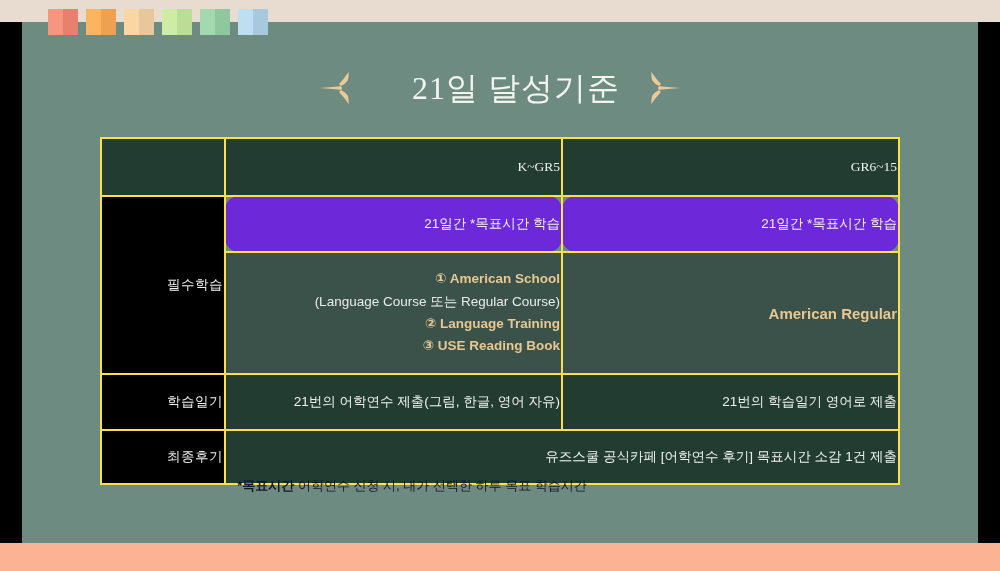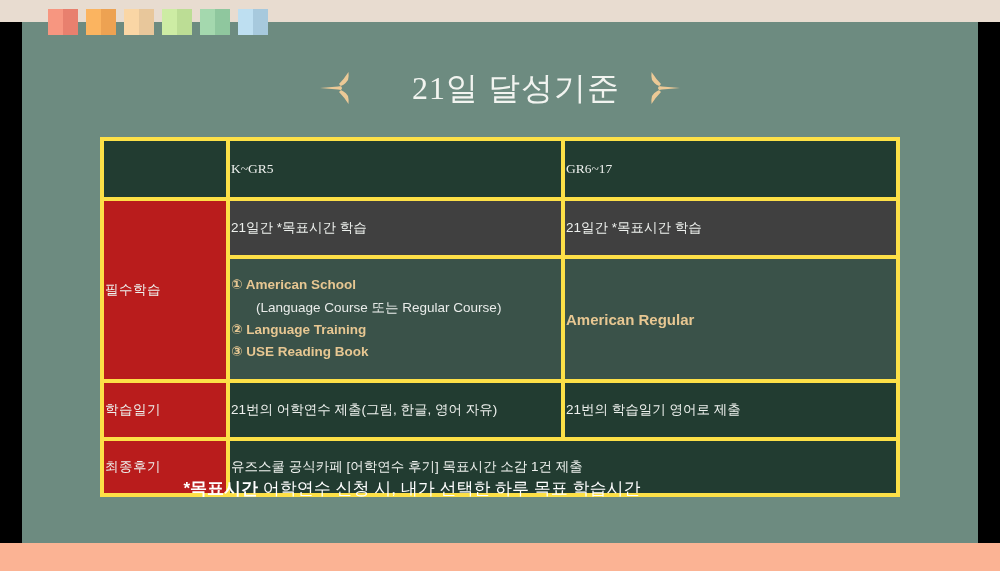--- a/index.html
+++ b/index.html
@@ -95,63 +95,63 @@
     left: 78px;
     top: 115px;
     width: 800px;
   }
   table.grid {
     width: 800px;
     border-collapse: collapse;
     table-layout: fixed;
   }
   table.grid td {
-    border: 4px solid #fde047;
-    text-align: left;
+    border: 2px solid #fde047;
+    text-align: right;
     vertical-align: middle;
     color: #eef1ee;
     font-size: 13.5px;
   }
   .col-label {
     width: 120px;
-    background: #b91c1c;
+    background: #000000;
     font-size: 15px;
     color: #f0f2ef;
     letter-spacing: 0.5px;
   }
   .hd {
     background: #223c31;
     height: 54px;
     font-family: "Liberation Serif", "DejaVu Serif", serif;
     font-size: 18px;
     color: #eef1ee;
   }
-  .cell-a { background: #404040; height: 52px; }
+  .cell-a { background: #6d28d9; height: 52px; border-radius: 14px; }
   .cell-b { background: #3a5249; height: 118px; }
   .cell-c { background: #223c31; height: 52px; }
   .cell-d { background: #223c31; height: 50px; }
 
   .gold { color: #e7c792; font-weight: bold; }
   .plain { color: #e9ecea; margin-left: 25px; }
   .stack { line-height: 1.65; }
   .big-gold {
     color: #e7c792;
     font-weight: bold;
     font-size: 15px;
   }
 
   
   .footnote {
     position: absolute;
     left: 0;
     top: 455px;
     width: 780px;
     text-align: center;
-    font-size: 17px;
-    color: #ffffff;
+    font-size: 13px;
+    color: #0f172a;
   }
   .footnote b { font-weight: bold; }
   .footnote .fn-rest { font-weight: normal; }
 </style>
 </head>
 <body>
 
 <div class="slide">
 
   <div class="top-band"></div>
@@ -194,21 +194,21 @@
         <path d="M2 18 L20 16.5 Q26 16 30 10 Q31 6 30.5 2 Q26 9 21 14 Q24 17 24 18 Q24 19 21 22 Q26 27 30.5 34 Q31 30 30 26 Q26 20 20 19.5 Z" fill="#ecc996"></path>
       </svg>
     </div>
 
     <div class="table-wrap">
       <table class="grid">
         <tbody>
           <tr>
             <td class="col-label hd"></td>
             <td class="hd">K~GR5</td>
-            <td class="hd">GR6~17</td>
+            <td class="hd">GR6~15</td>
           </tr>
 
           <tr>
             <td class="col-label" rowspan="2">필수학습</td>
             <td class="cell-a">21일간 *목표시간 학습</td>
             <td class="cell-a">21일간 *목표시간 학습</td>
           </tr>
 
           <tr>
             <td class="cell-b">

